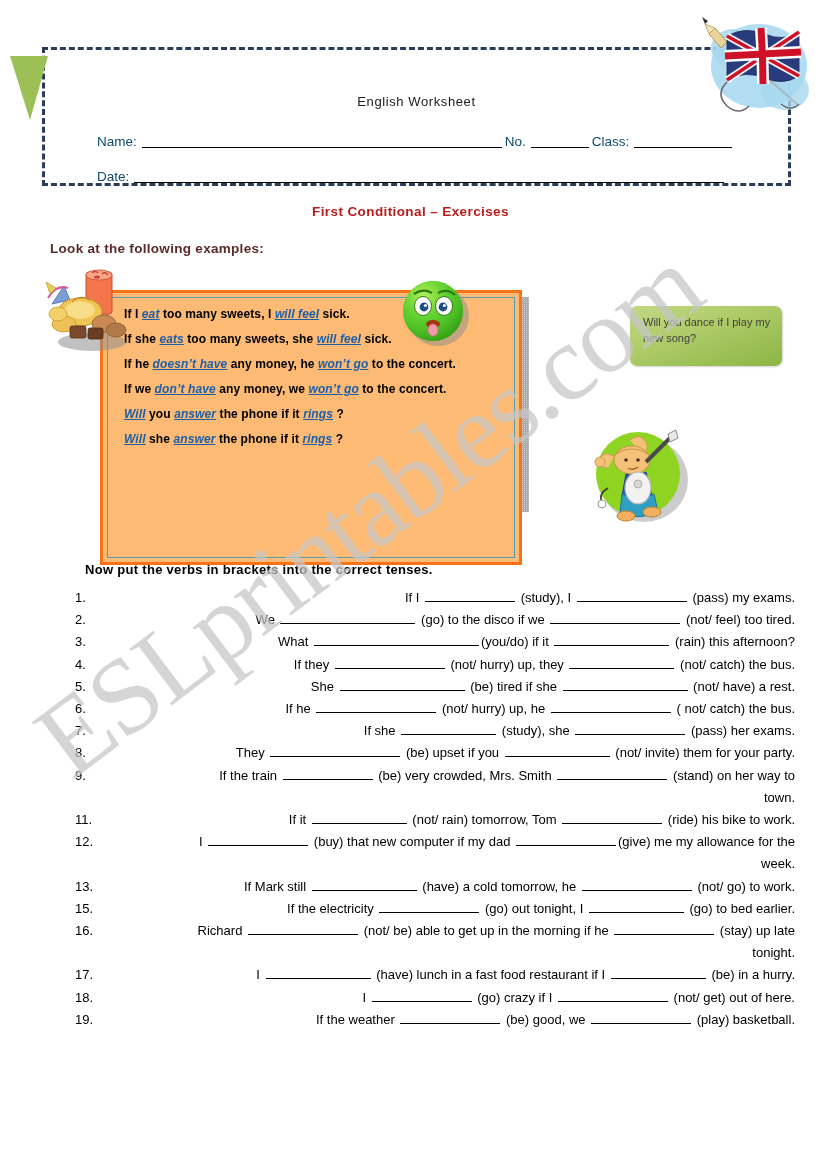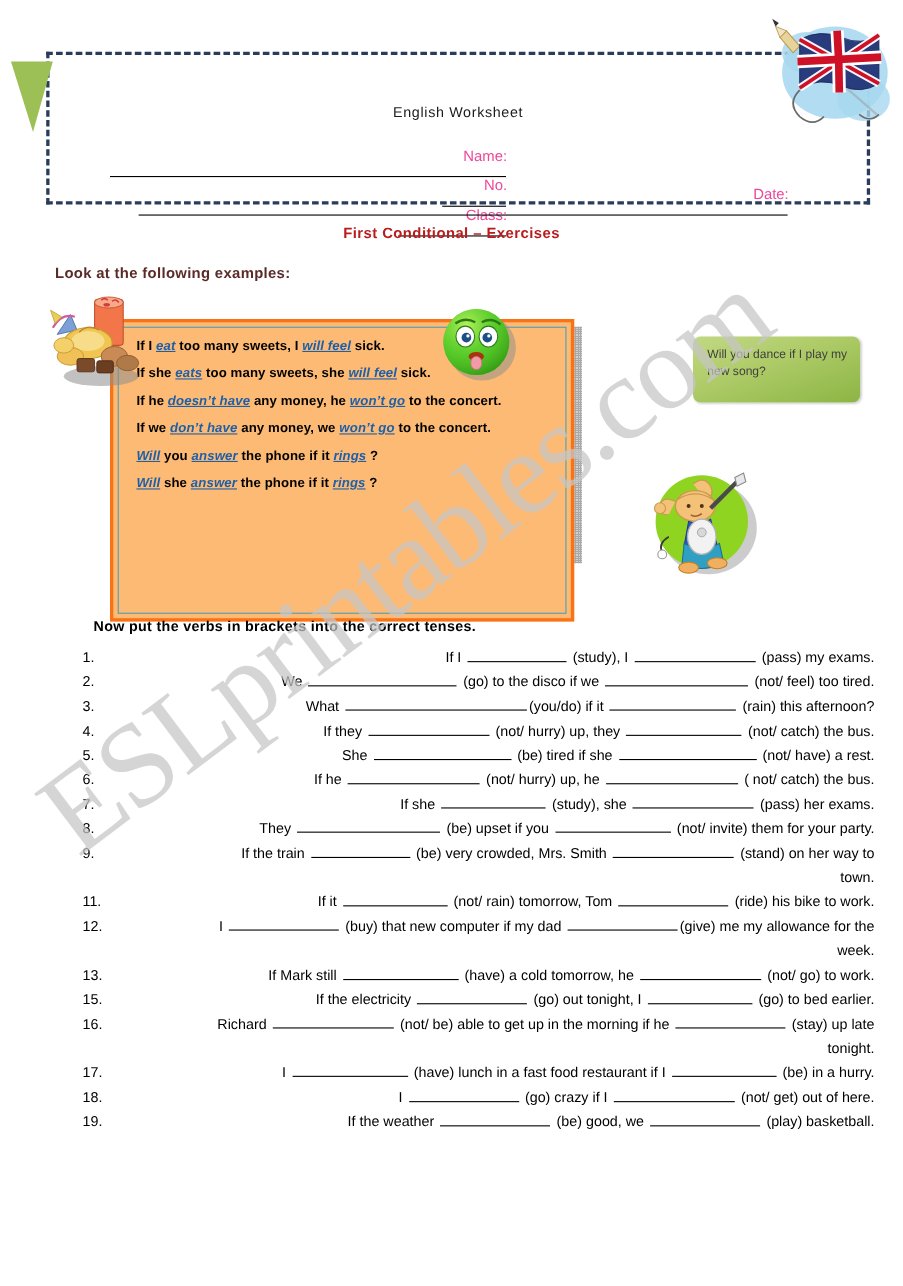--- a/index.html
+++ b/index.html
@@ -61,28 +61,27 @@
     text-align: center;
     font-family: "Liberation Sans", sans-serif;
     font-size: 13px;
     color: #1a1a1a;
     letter-spacing: 0.6px;
   }
   .field-row {
     position: absolute;
     left: 52px;
     display: flex;
-    align-items: flex-end;
+    align-items: center;
     font-size: 13.5px;
-    color: #ec4899;
+    color: #0c4a6e;
     white-space: nowrap;
-    flex-direction: column;
   }
   #row-name { top: 84px; }
-  #row-date { top: 119px; margin-left: 26px; }
+  #row-date { top: 119px; }
   .field-label { margin-right: 2px; }
   .rule {
     display: inline-block;
     border-bottom: 1px solid #000000;
     height: 11px;
     margin: 0 3px;
   }
   .rule-name  { width: 360px; }
   .rule-no    { width: 58px; }
   .rule-class { width: 98px; }

